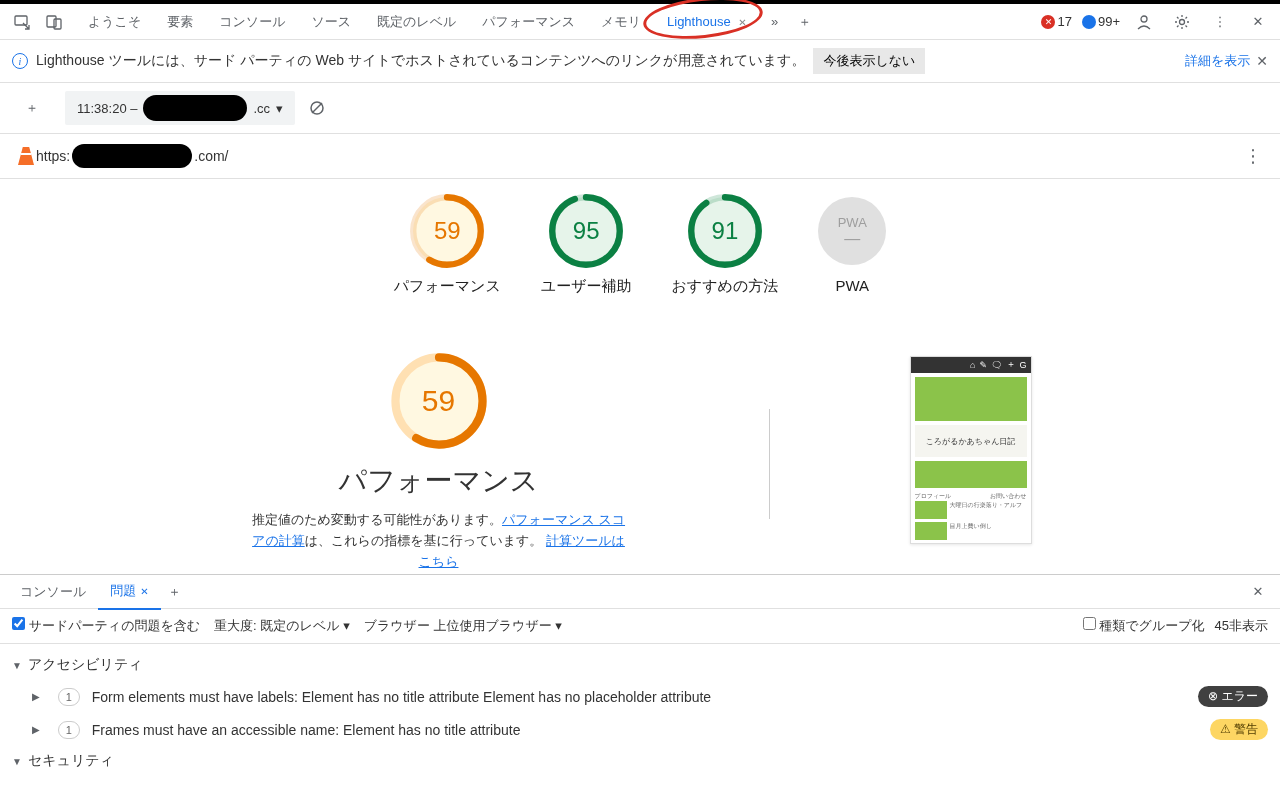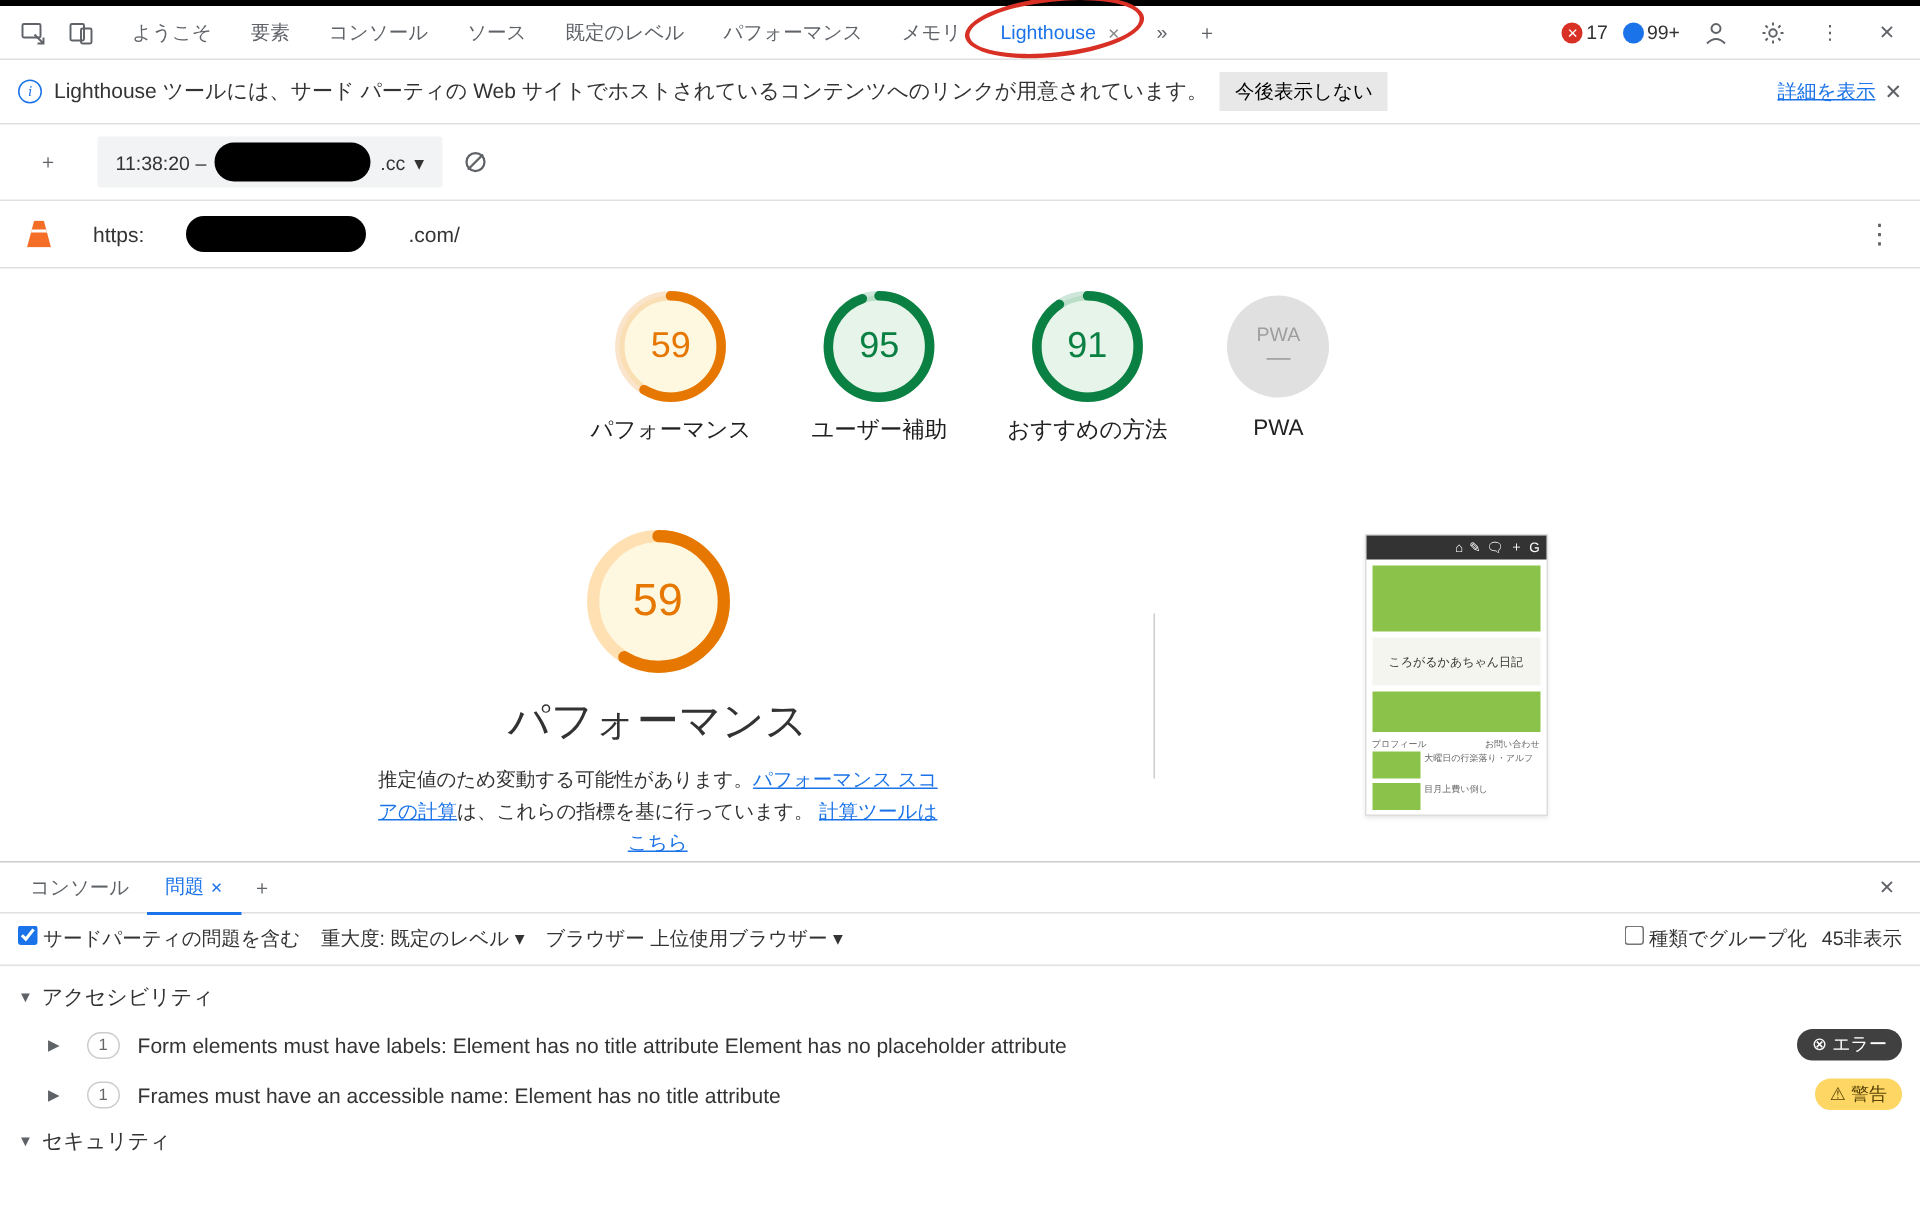--- a/index.html
+++ b/index.html
@@ -12,26 +12,26 @@
 .tab.active { color: #1a73e8; }
 .tab-close { margin-left: 4px; color: #888; font-size: 10px; }
 .circle-mark { position: absolute; left: -12px; top: -10px; width: 120px; height: 40px; border: 3px solid #d93025; border-radius: 50%; transform: rotate(-6deg); pointer-events: none; }
 .toolbar-right { margin-left: auto; display: flex; align-items: center; gap: 10px; }
 .err-ind { display: flex; align-items: center; gap: 2px; }
 .err-dot { width: 14px; height: 14px; border-radius: 50%; background: #d93025; color: #fff; font-size: 9px; display: flex; align-items: center; justify-content: center; }
 .msg-dot { width: 14px; height: 14px; border-radius: 50%; background: #1a73e8; }
 .infobar { display: flex; align-items: center; padding: 8px 12px; border-bottom: 1px solid #e0e0e0; font-size: 14px; }
 .info-icon { width: 16px; height: 16px; border: 1.5px solid #1a73e8; border-radius: 50%; color: #1a73e8; font-size: 10px; display: flex; align-items: center; justify-content: center; margin-right: 8px; font-style: italic; font-family: serif; }
 .dismiss-btn { background: #e8e8e8; padding: 4px 10px; border: none; margin-left: 8px; cursor: pointer; font-size: 13px; }
-.detail-link { margin-left: auto; color: #1a73e8; text-decoration: underline; cursor: pointer; font-size: 13px; }
+.detail-link { margin-left: auto; color: #1a73e8; cursor: pointer; font-size: 13px; }
 .close-x { margin-left: 6px; cursor: pointer; color: #5f6368; }
 .subbar { display: flex; align-items: center; padding: 8px 18px; border-bottom: 1px solid #e0e0e0; gap: 8px; }
 .timestamp-pill { background: #f1f3f4; padding: 4px 12px; border-radius: 2px; display: flex; align-items: center; gap: 6px; font-size: 13px; margin-left: 11px; }
 .redact1 { background: #000; width: 104px; height: 26px; border-radius: 14px; }
-.urlbar { display: flex; align-items: center; padding: 10px 18px; border-bottom: 1px solid #e0e0e0; gap: 28px; font-size: 14px; justify-content: flex-end; }
+.urlbar { display: flex; align-items: center; padding: 10px 18px; border-bottom: 1px solid #e0e0e0; gap: 2px; font-size: 14px; justify-content: flex-end; }
 .lh-icon { width: 16px; height: 18px; background: #f56e28; clip-path: polygon(30% 0, 70% 0, 100% 100%, 0 100%); position: relative; }
 .lh-icon::after { content: ""; position: absolute; left: 2px; top: 6px; width: 12px; height: 2px; background: #fff; }
 .redact2 { background: #000; width: 120px; height: 24px; border-radius: 12px; }
 .more-v { margin-left: auto; color: #5f6368; cursor: pointer; font-size: 18px; }
 .main { height: 395px; overflow: hidden; position: relative; }
 .gauges { display: flex; justify-content: center; gap: 40px; padding-top: 18px; }
 .gauge { display: flex; flex-direction: column; align-items: center; gap: 12px; cursor: pointer; }
 .gauge-ring { width: 68px; height: 68px; border-radius: 50%; display: flex; align-items: center; justify-content: center; font-size: 24px; font-weight: 400; position: relative; }
 .g-orange { background: #fff8e1; color: #e67700; }
 .g-green { background: #e6f4ea; color: #0b8043; }

